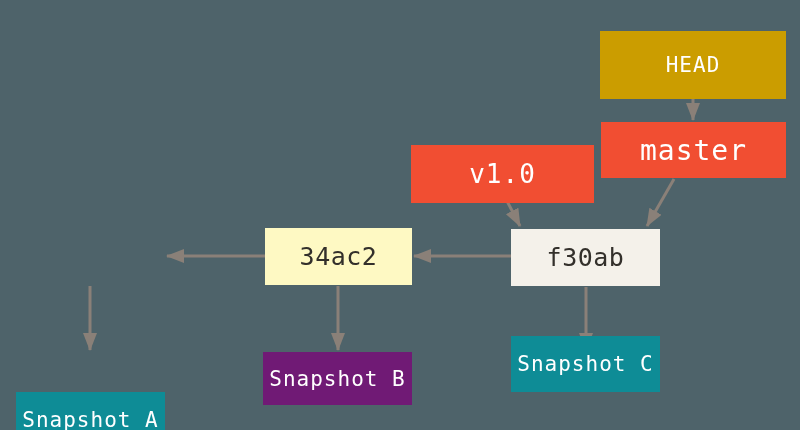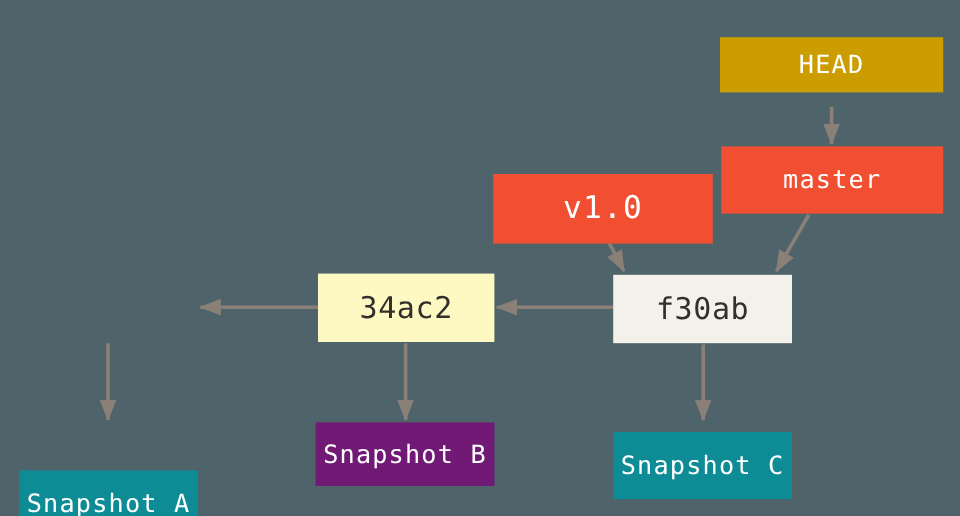--- a/index.html
+++ b/index.html
@@ -17,21 +17,21 @@
     width: 800px; height: 430px;
     pointer-events: none;
   }
   .node {
     position: absolute;
     display: flex; align-items: center; justify-content: center;
     box-sizing: border-box;
     letter-spacing: 1px;
   }
   .node--head   { font-size: 21px; }
-  .node--branch { font-size: 21px; text-align: center; }
+  .node--branch { font-size: 28px; text-align: center; }
   .node--tag    { font-size: 26px; margin-top: 24px; }
   .node--commit { font-size: 25px; letter-spacing: 0.5px; }
   .node--snapshot { font-size: 21px; }
 </style>
 </head>
 <body style="background: rgb(78, 99, 106);">
 
 <div id="canvas">
 
   <svg id="edges" viewBox="0 0 800 430" xmlns="http://www.w3.org/2000/svg">
@@ -45,21 +45,21 @@
         <line x1="674" y1="179" x2="647" y2="226" stroke="#8A8078" stroke-width="3" marker-end="url(#arrowhead)"></line>
         <line x1="496" y1="180" x2="520" y2="226" stroke="#8A8078" stroke-width="3" marker-end="url(#arrowhead)"></line>
         <line x1="511" y1="256" x2="414" y2="256" stroke="#8A8078" stroke-width="3" marker-end="url(#arrowhead)"></line>
         <line x1="265" y1="256" x2="167" y2="256" stroke="#8A8078" stroke-width="3" marker-end="url(#arrowhead)"></line>
         <line x1="90" y1="286" x2="90" y2="350" stroke="#8A8078" stroke-width="3" marker-end="url(#arrowhead)"></line>
         <line x1="338" y1="286" x2="338" y2="350" stroke="#8A8078" stroke-width="3" marker-end="url(#arrowhead)"></line>
         <line x1="586" y1="287" x2="586" y2="350" stroke="#8A8078" stroke-width="3" marker-end="url(#arrowhead)"></line>
       </g>
   </svg>
 
-  <div class="node node--head" style="left: 600px; top: 31px; width: 186px; height: 46px; background: rgb(203, 157, 0); color: rgb(255, 255, 255);">
+  <div class="node node--head" style="left: 600px; top: 31px; width: 186px; height: 68px; background: rgb(203, 157, 0); color: rgb(255, 255, 255);">
     <span>HEAD</span>
   </div>
 
   <div class="node node--branch" style="left: 601px; top: 122px; width: 185px; height: 56px; background: rgb(241, 78, 50); color: rgb(255, 255, 255);">
     <span>master</span>
   </div>
 
   <div class="node node--tag" style="left: 411px; top: 121px; width: 183px; height: 58px; background: rgb(241, 78, 50); color: rgb(255, 255, 255);">
     <span>v1.0</span>
   </div>
@@ -74,17 +74,17 @@
 
 
   <div class="node node--snapshot" style="left: 16px; top: 352px; width: 149px; height: 56px; background: rgb(14, 140, 150); color: rgb(255, 255, 255); margin-top: 40px;">
     <span>Snapshot A</span>
   </div>
 
   <div class="node node--snapshot" style="left: 263px; top: 352px; width: 149px; height: 53px; background: #701a75; color: rgb(255, 255, 255);">
     <span>Snapshot B</span>
   </div>
 
-  <div class="node node--snapshot" style="left: 511px; top: 360px; width: 149px; height: 56px; background: rgb(14, 140, 150); color: rgb(255, 255, 255);">
+  <div class="node node--snapshot" style="left: 511px; top: 336px; width: 149px; height: 56px; background: rgb(14, 140, 150); color: rgb(255, 255, 255);">
     <span>Snapshot C</span>
   </div>
 
 </div>
 
 </body></html>

